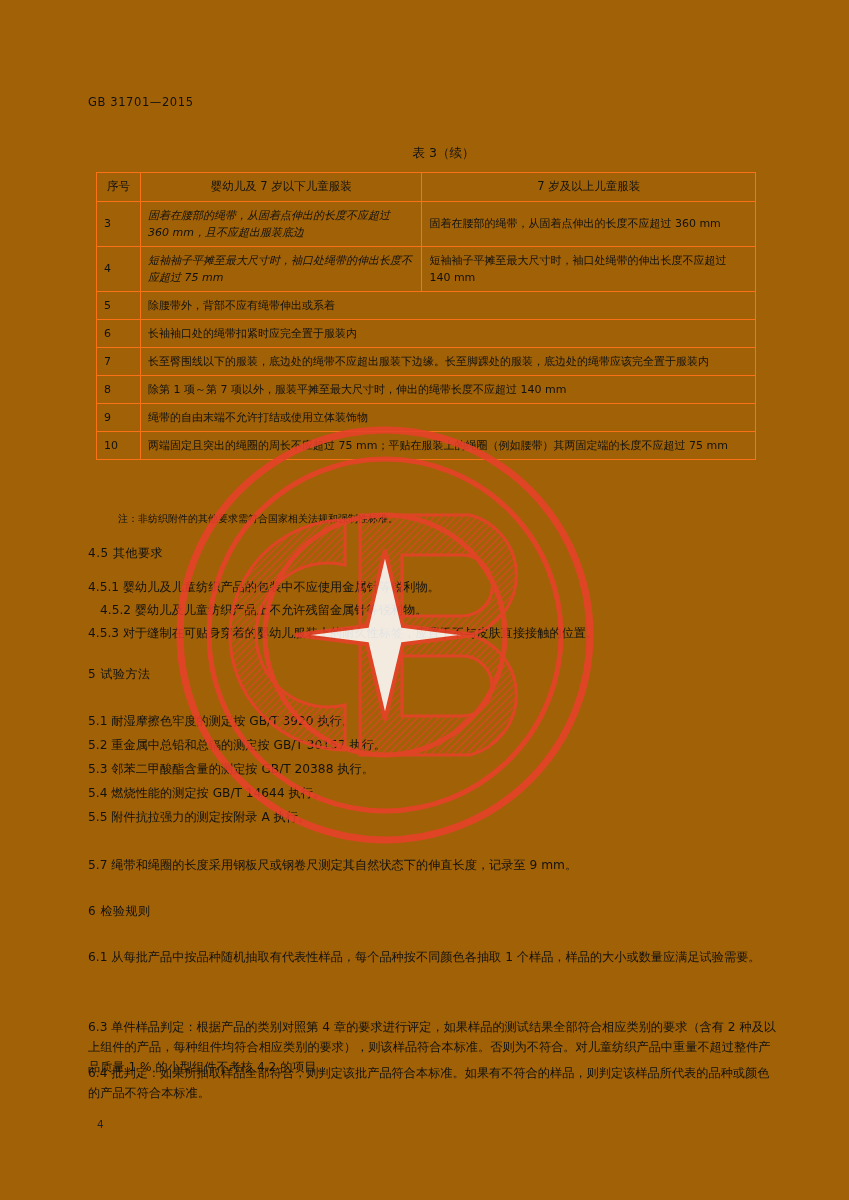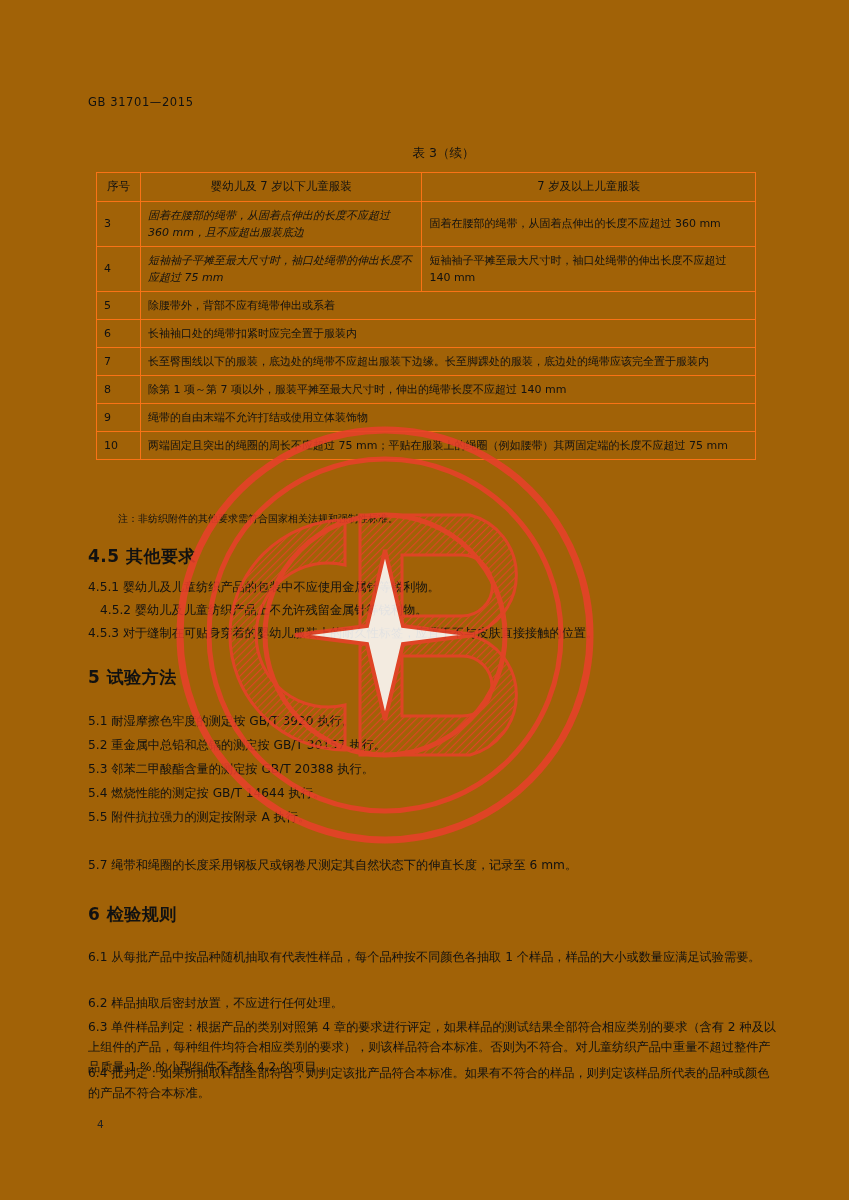--- a/index.html
+++ b/index.html
@@ -69,22 +69,22 @@
   td.span2 { }
   .note {
     position: absolute;
     left: 118px;
     top: 512px;
     font-size: 10px;
     color: #111;
   }
   .sec-h {
     position: absolute;
-    font-size: 17px;
-    font-weight: bold;
+    font-size: 12px;
+    font-weight: normal;
     color: #111;
     letter-spacing: 0.5px;
   }
   .para {
     position: absolute;
     font-size: 12.2px;
     color: #111;
     line-height: 1.62;
   }
   .page-num {
@@ -167,25 +167,24 @@
   <div class="para" style="left:88px; top:578px; width:700px;">4.5.1   婴幼儿及儿童纺织产品的包装中不应使用金属针等锐利物。</div>
   <div class="para" style="left:88px; top:601px; width:700px;margin-left:12px;">4.5.2   婴幼儿及儿童纺织产品上不允许残留金属针等锐利物。</div>
   <div class="para" style="left:88px; top:624px; width:720px;">4.5.3   对于缝制在可贴身穿着的婴幼儿服装上的耐久性标签，应置于不与皮肤直接接触的位置。</div>
 
   <div class="sec-h" style="left:88px; top:666px;">5   试验方法</div>
   <div class="para" style="left:88px; top:712px; width:720px;">5.1   耐湿摩擦色牢度的测定按 GB/T 3920 执行。</div>
   <div class="para" style="left:88px; top:736px; width:720px;">5.2   重金属中总铅和总镉的测定按 GB/T 30157 执行。</div>
   <div class="para" style="left:88px; top:760px; width:720px;">5.3   邻苯二甲酸酯含量的测定按 GB/T 20388 执行。</div>
   <div class="para" style="left:88px; top:784px; width:720px;">5.4   燃烧性能的测定按 GB/T 14644 执行。</div>
   <div class="para" style="left:88px; top:808px; width:720px;">5.5   附件抗拉强力的测定按附录 A 执行。</div>
-  <div class="para" style="left:88px; top:856px; width:730px;">5.7   绳带和绳圈的长度采用钢板尺或钢卷尺测定其自然状态下的伸直长度，记录至 6 mm。</div>
+  <div class="para" style="left:88px; top:856px; width:730px;">5.7   绳带和绳圈的长度采用钢板尺或钢卷尺测定其自然状态下的伸直长度，记录至 9 mm。</div>
 
   <div class="sec-h" style="left:88px; top:903px;">6   检验规则</div>
   <div class="para" style="left:88px; top:948px; width:690px;">6.1   从每批产品中按品种随机抽取有代表性样品，每个品种按不同颜色各抽取 1 个样品，样品的大小或数量应满足试验需要。</div>
-  <div class="para" style="left:88px; top:994px; width:690px;">6.2   样品抽取后密封放置，不应进行任何处理。</div>
   <div class="para" style="left:88px; top:1018px; width:690px;">6.3   单件样品判定：根据产品的类别对照第 4 章的要求进行评定，如果样品的测试结果全部符合相应类别的要求（含有 2 种及以上组件的产品，每种组件均符合相应类别的要求），则该样品符合本标准。否则为不符合。对儿童纺织产品中重量不超过整件产品质量 1 % 的小型组件不考核 4.2 的项目。</div>
   <div class="para" style="left:88px; top:1064px; width:690px;">6.4   批判定：如果所抽取样品全部符合，则判定该批产品符合本标准。如果有不符合的样品，则判定该样品所代表的品种或颜色的产品不符合本标准。</div>
 
   <div class="page-num">4</div>
 
   <div class="stamp">
     <svg width="430" height="430" viewBox="0 0 430 430">
       <defs>
         <pattern id="hatch" width="5" height="5" patternUnits="userSpaceOnUse" patternTransform="rotate(45)">
           <line x1="0" y1="0" x2="0" y2="5" stroke="#e8402a" stroke-width="2.2"></line>

